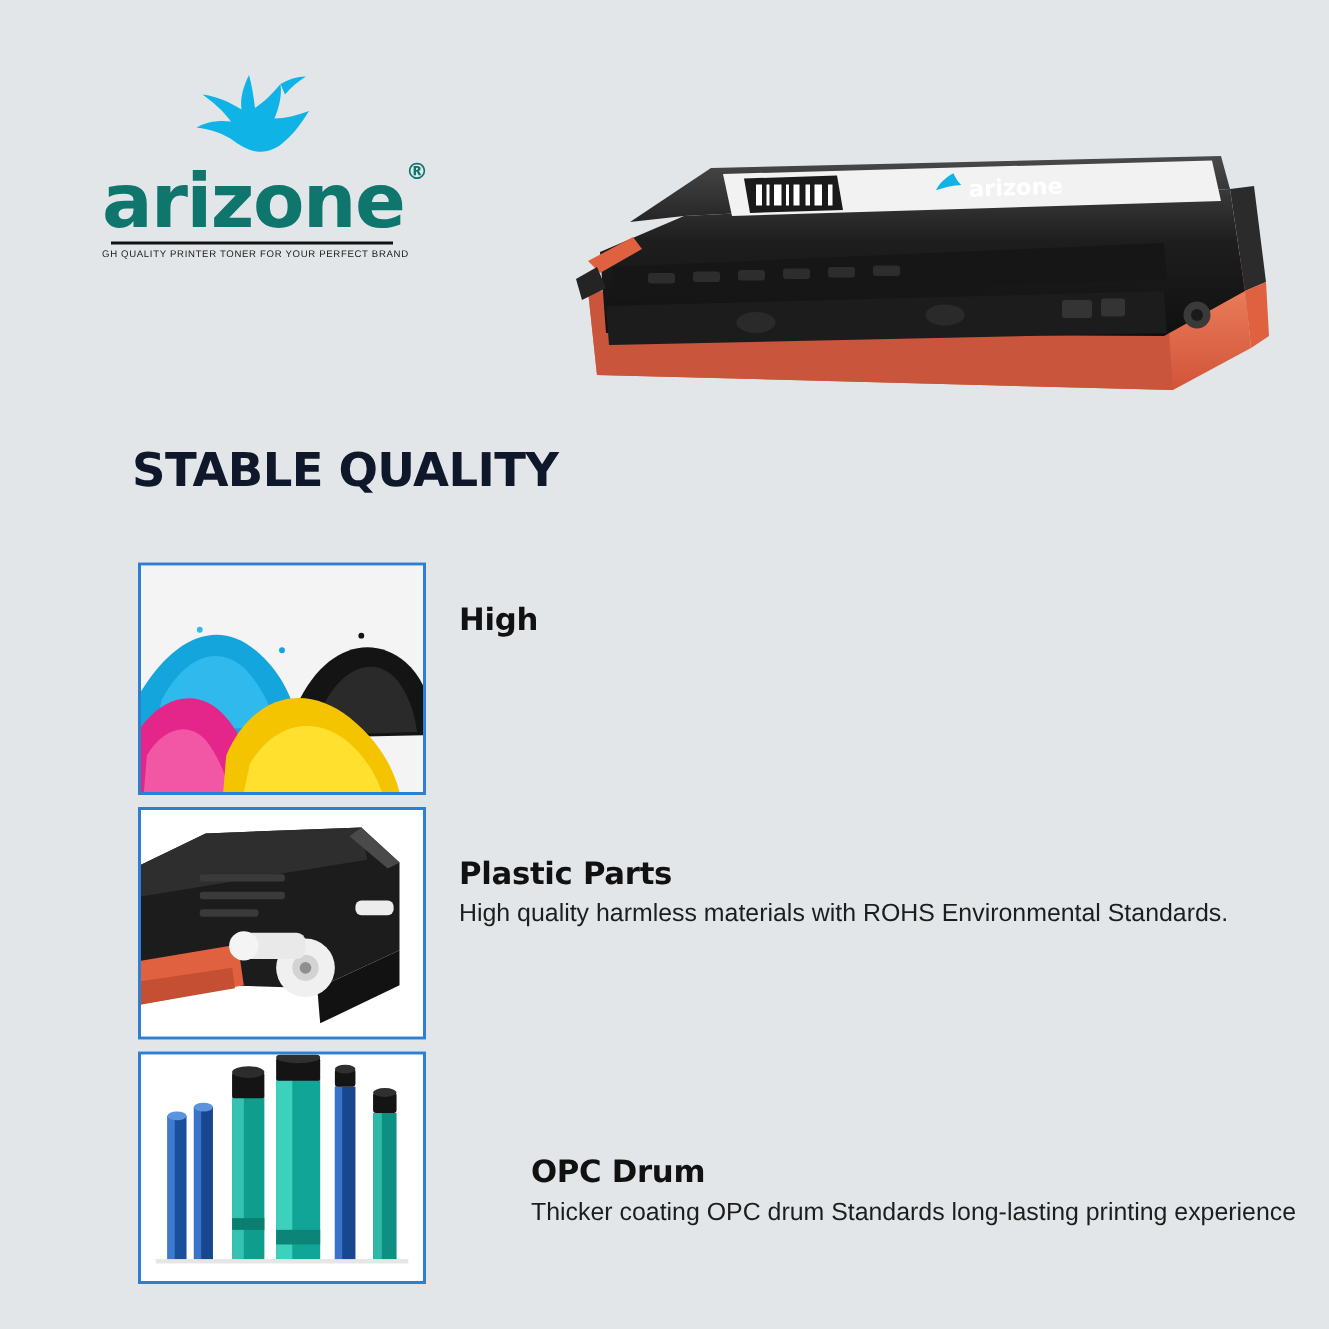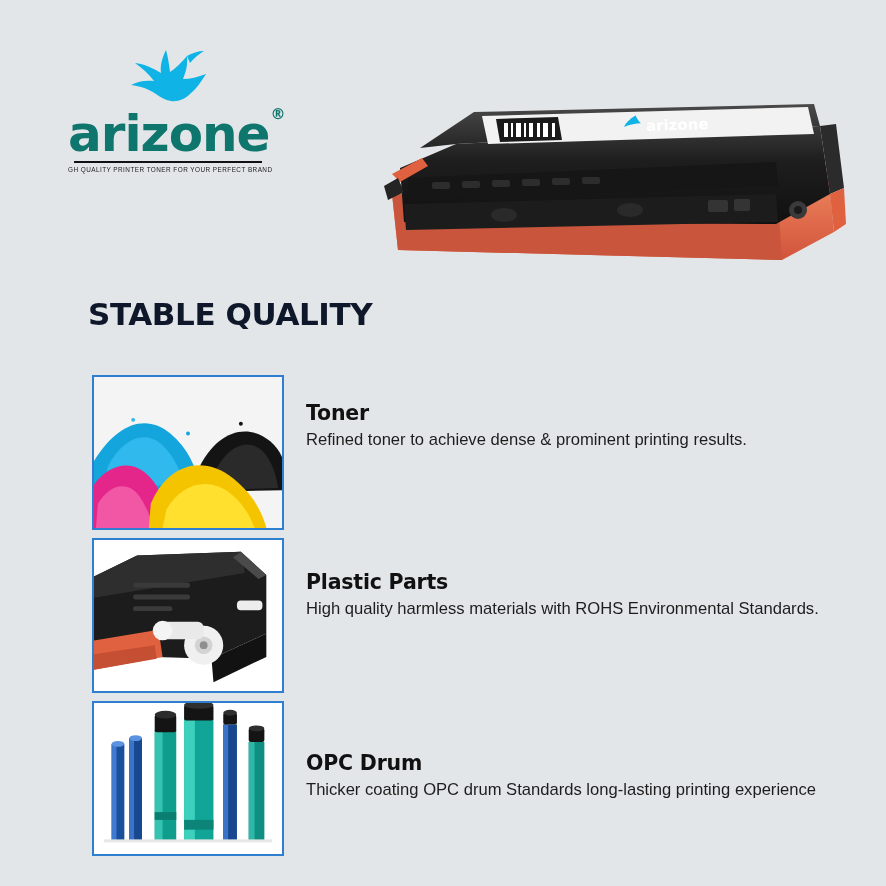--- a/index.html
+++ b/index.html
@@ -136,21 +136,21 @@
     letter-spacing: -0.2px;
   }
   .feature-desc {
     font-family: "Liberation Sans", sans-serif;
     font-size: 16.6px;
     line-height: 1.38;
     color: #1d1d1d;
     margin: 0;
   }
   .feature.f2 .feature-text { top: 32px; }
-  .feature.f3 .feature-text { top: 50px; }
+  .feature.f3 .feature-text { top: 68px; margin-left: 48px; }
 </style>
 </head>
 <body>
 
 <div class="header">
 
   <div class="brand-block">
     <svg class="brand-bird" viewBox="0 0 92 62">
       <path d="M44 4 C40 12 38 20 39 27 C31 22 22 18 13 17 C20 22 27 28 32 35 C24 34 16 35 9 39 C18 40 27 43 34 48 C38 51 43 54 49 55 C56 56 63 53 68 48 C74 43 79 36 84 28 C76 31 68 33 61 33 C64 26 66 18 65 10 C60 16 54 22 48 26 C47 18 46 11 44 4 Z" fill="#0fb3e6"></path>
       <path d="M65 10 C70 7 76 5 82 5 C77 8 72 12 68 17 Z" fill="#0fb3e6"></path>
@@ -246,22 +246,21 @@
 
         <path d="M58 130 C76 88 112 80 142 104 C164 122 172 140 176 155 L56 155 Z" fill="#f5c400"></path>
         <path d="M74 136 C90 108 118 102 140 120 C154 132 160 144 164 155 L70 155 Z" fill="#ffe02e"></path>
 
         <circle cx="96" cy="58" r="2" fill="#15a5dd"></circle>
         <circle cx="150" cy="48" r="2" fill="#141414"></circle>
         <circle cx="40" cy="44" r="2" fill="#2fb9ec"></circle>
       </svg>
     </div>
     <div class="feature-text">
-      <div class="feature-title">Toner</div>
-      <p class="feature-desc">Refined toner to achieve dense &amp; prominent printing results.</p>
+      <div class="feature-title">High</div>
     </div>
   </div>
 
   <div class="feature f2">
     <div class="thumb">
       <svg viewBox="0 0 192 155" preserveAspectRatio="none">
         <rect width="192" height="155" fill="#ffffff"></rect>
 
         <path d="M-5 40 L44 16 L150 12 L176 36 L176 96 L120 122 L-5 118 Z" fill="#1c1c1c"></path>
         <path d="M-5 40 L44 16 L150 12 L154 34 L-5 60 Z" fill="#2e2e2e"></path>

